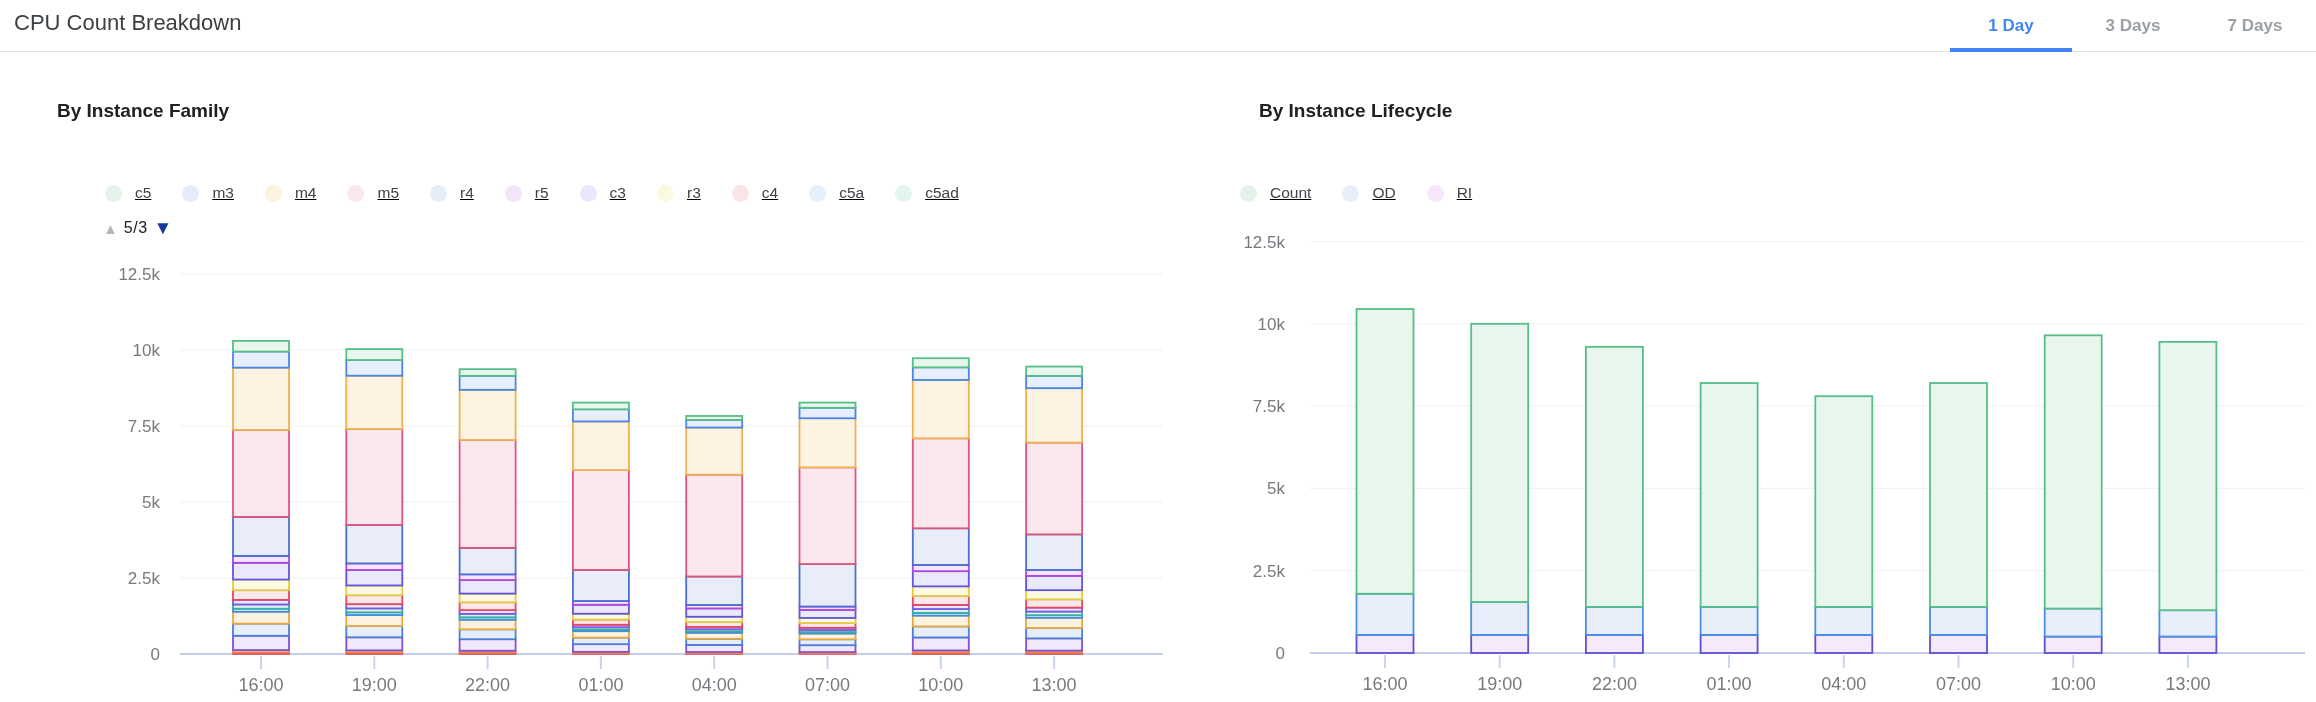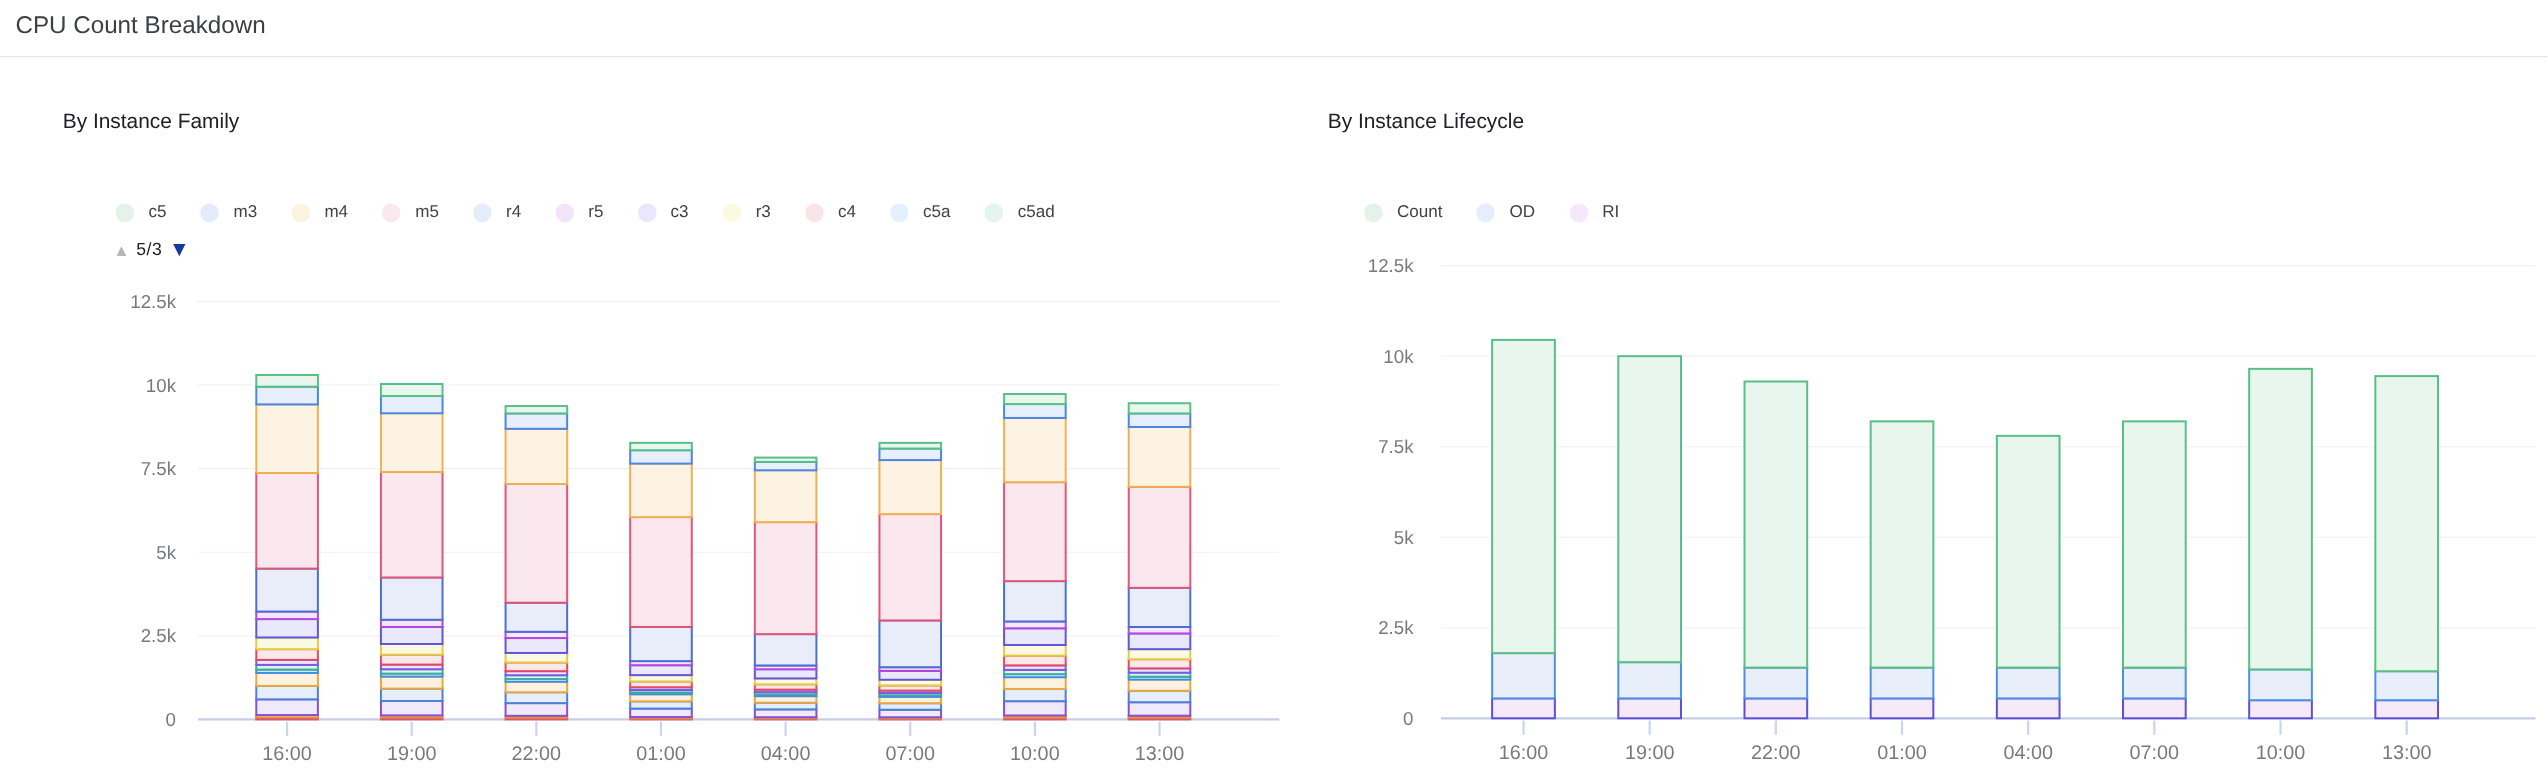--- a/index.html
+++ b/index.html
@@ -9,26 +9,26 @@
   
   #page-title{position:absolute;left:14px;top:10px;font-size:22px;color:#3c4043;}
   #header-divider{position:absolute;left:0;top:51px;width:2316px;height:1px;background:#e4e4e4;}
   #tabs{position:absolute;right:0;top:0;height:52px;display:flex;}
   .tab{width:122px;height:52px;display:flex;align-items:center;justify-content:center;
        font-size:17px;font-weight:bold;color:#9aa0a6;cursor:pointer;position:relative;}
   .tab.active{color:#4285f4;}
   .tab.active::after{content:"";position:absolute;left:0;bottom:0;width:100%;height:4px;background:#4285f4;}
 
   
-  .panel-title{position:absolute;font-size:19px;font-weight:normal;color:#202124;}
+  .panel-title{position:absolute;font-size:19px;font-weight:bold;color:#202124;}
   #left-title{left:57px;top:100px;}
-  #right-title{left:1207px;top:100px;}
+  #right-title{left:1259px;top:100px;}
 
   
-  .legend{position:absolute;display:flex;align-items:center;}
+  .legend{position:absolute;display:flex;align-items:center;text-decoration:underline;}
   #legend-left{left:105px;top:184px;}
   #legend-right{left:1240px;top:184px;}
   .lg-item{display:flex;align-items:center;margin-right:31px;cursor:pointer;}
   .lg-dot{width:17px;height:17px;border-radius:50%;margin-right:13px;flex:0 0 auto;}
   .lg-label{font-size:15.5px;color:#3f4349;}
 
   
   #legend-pager{position:absolute;left:103px;top:217px;display:flex;align-items:center;font-size:16px;color:#202124;}
   #pager-up{color:#b7b7bb;font-size:15px;margin-right:6px;cursor:pointer;}
   #pager-label{letter-spacing:0.5px;}
@@ -39,20 +39,25 @@
   #chart-right{position:absolute;left:1165px;top:220px;}
 </style>
 </head>
 <body>
 
 <div id="app">
 
   <div id="page-title">CPU Count Breakdown</div>
   <div id="header-divider"></div>
 
+  <div id="tabs">
+    <div class="tab active">1 Day</div>
+    <div class="tab">3 Days</div>
+    <div class="tab">7 Days</div>
+  </div>
 
   <div id="left-title" class="panel-title">By Instance Family</div>
   <div id="right-title" class="panel-title">By Instance Lifecycle</div>
 
   <div id="legend-left" class="legend">
       <div class="lg-item">
         <span class="lg-dot" style="background: rgb(228, 243, 234);"></span>
         <span class="lg-label">c5</span>
       </div>
       <div class="lg-item">

